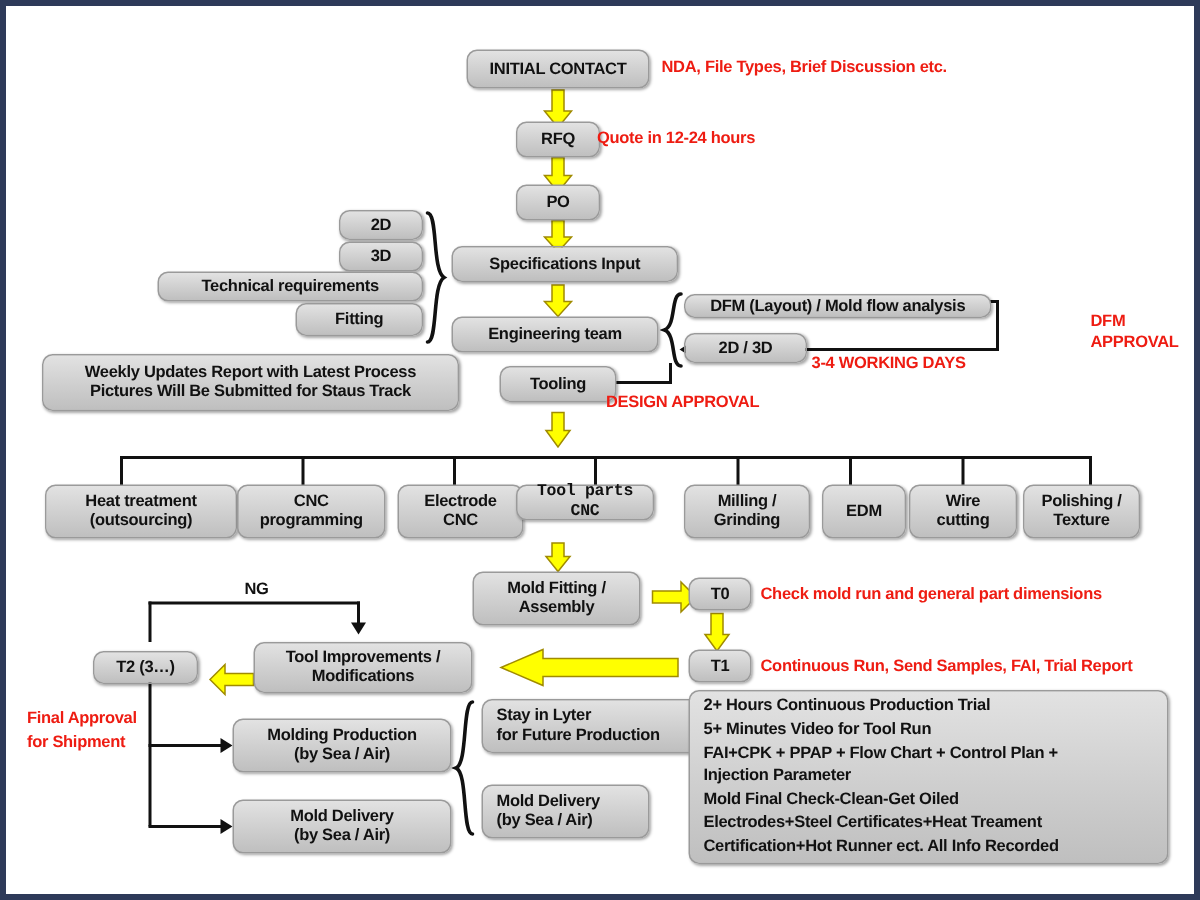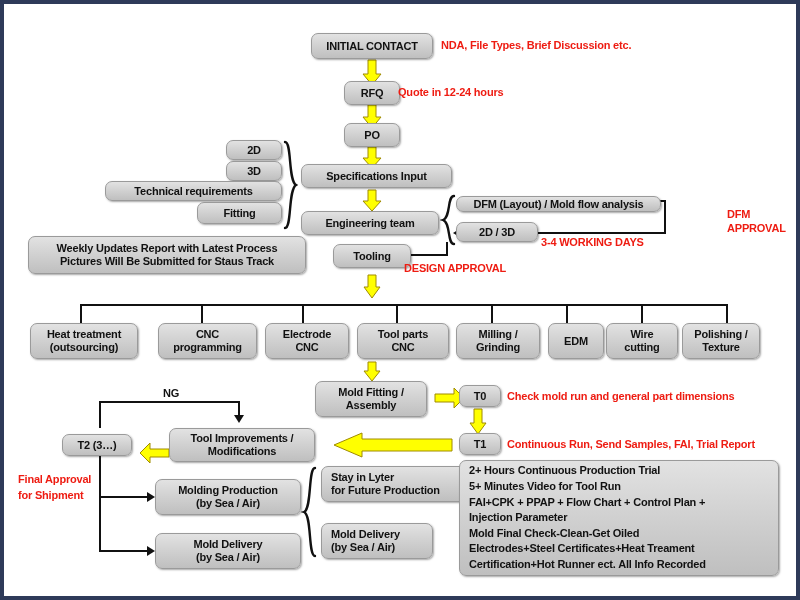--- a/index.html
+++ b/index.html
@@ -224,30 +224,30 @@
 
   <div class="box" style="left:452px;top:192px;width:205px;height:16px;">DFM (Layout) / Mold flow analysis</div>
 
   <div class="box" style="left:452px;top:218px;width:82px;height:20px;">2D / 3D</div>
 
   <div class="box" style="left:329px;top:240px;width:78px;height:24px;">Tooling</div>
 
   <div class="box" style="left:24px;top:232px;width:278px;height:38px;white-space:pre-line;">Weekly Updates Report with Latest Process
 Pictures Will Be Submitted for Staus Track</div>
 
-  <div class="box" style="left:26px;top:319px;width:108px;height:36px;white-space:pre-line;">Heat treatment
+  <div class="box" style="left:26px;top:319px;width:128px;height:36px;white-space:pre-line;">Heat treatment
 (outsourcing)</div>
 
   <div class="box" style="left:154px;top:319px;width:99px;height:36px;white-space:pre-line;">CNC
 programming</div>
 
   <div class="box" style="left:261px;top:319px;width:84px;height:36px;white-space:pre-line;">Electrode
 CNC</div>
 
-  <div class="box" style="left:353px;top:319px;width:92px;height:36px;white-space:pre-line;">Tool parts
+  <div class="box" style="left:340px;top:319px;width:92px;height:24px;white-space:pre-line;font-family:Liberation Mono, monospace;">Tool parts
 CNC</div>
 
   <div class="box" style="left:452px;top:319px;width:84px;height:36px;white-space:pre-line;">Milling /
 Grinding</div>
 
   <div class="box" style="left:544px;top:319px;width:56px;height:36px;">EDM</div>
 
   <div class="box" style="left:602px;top:319px;width:72px;height:36px;white-space:pre-line;">Wire
 cutting</div>
 

